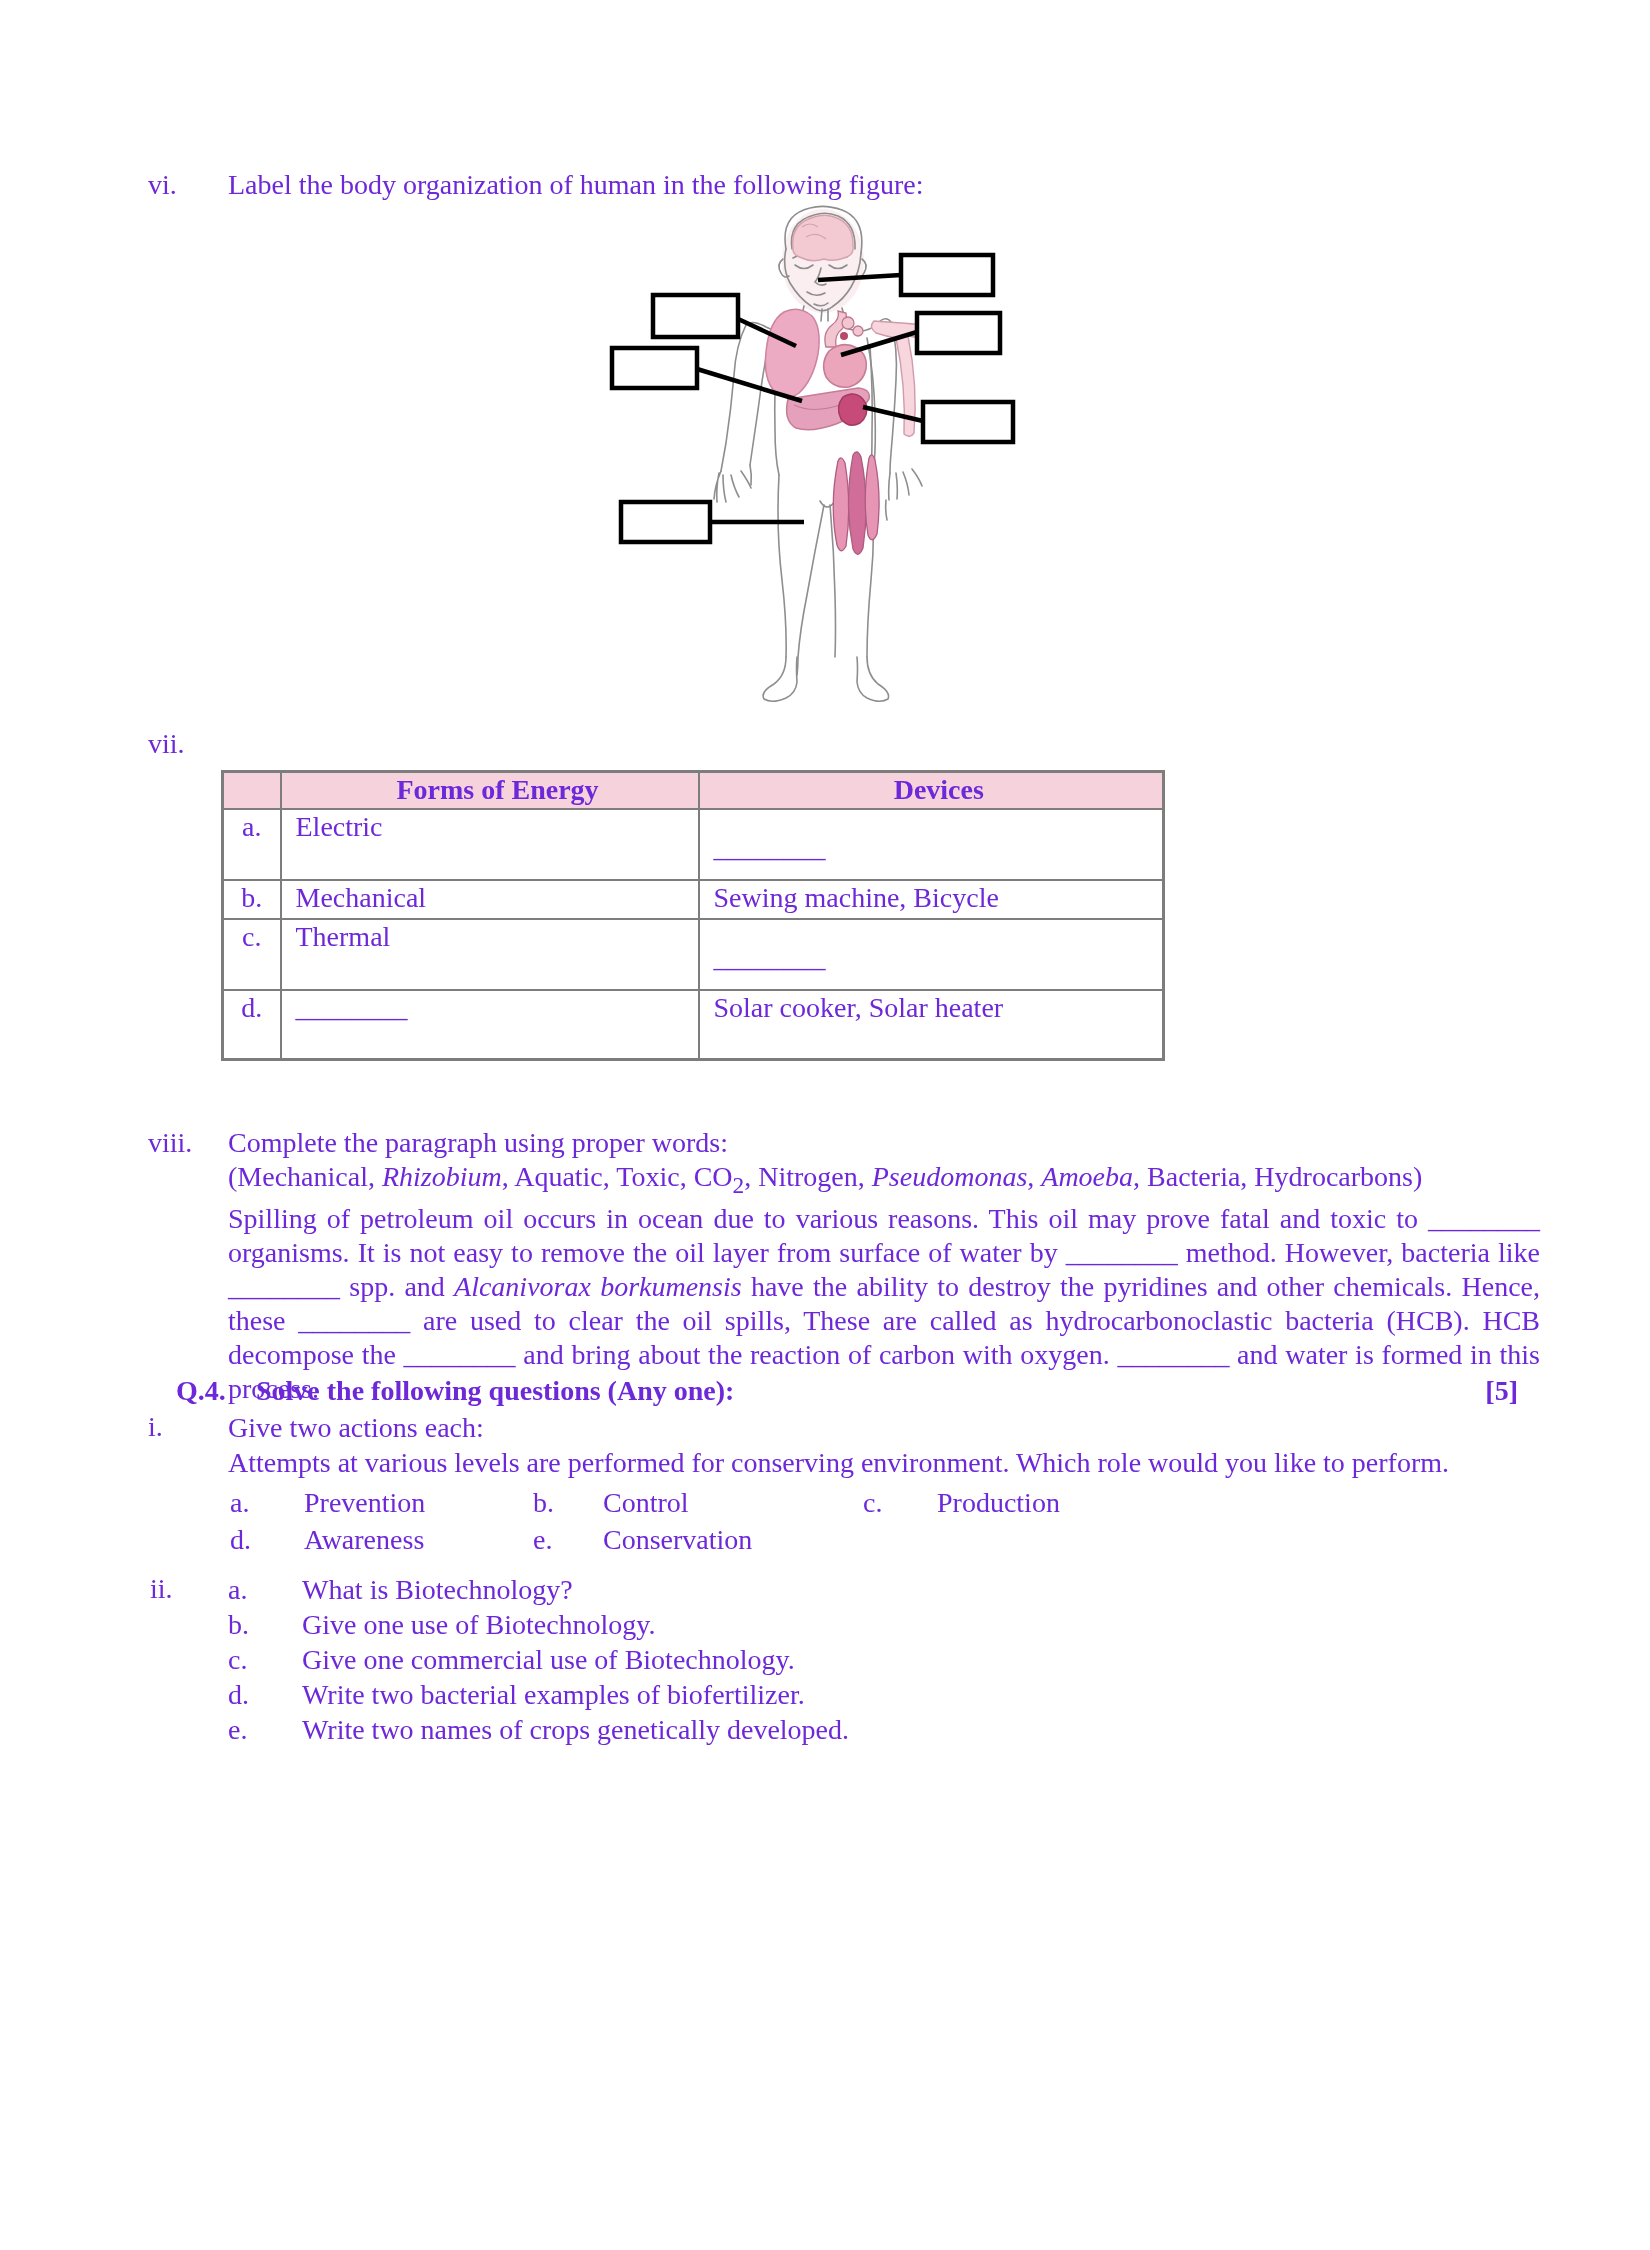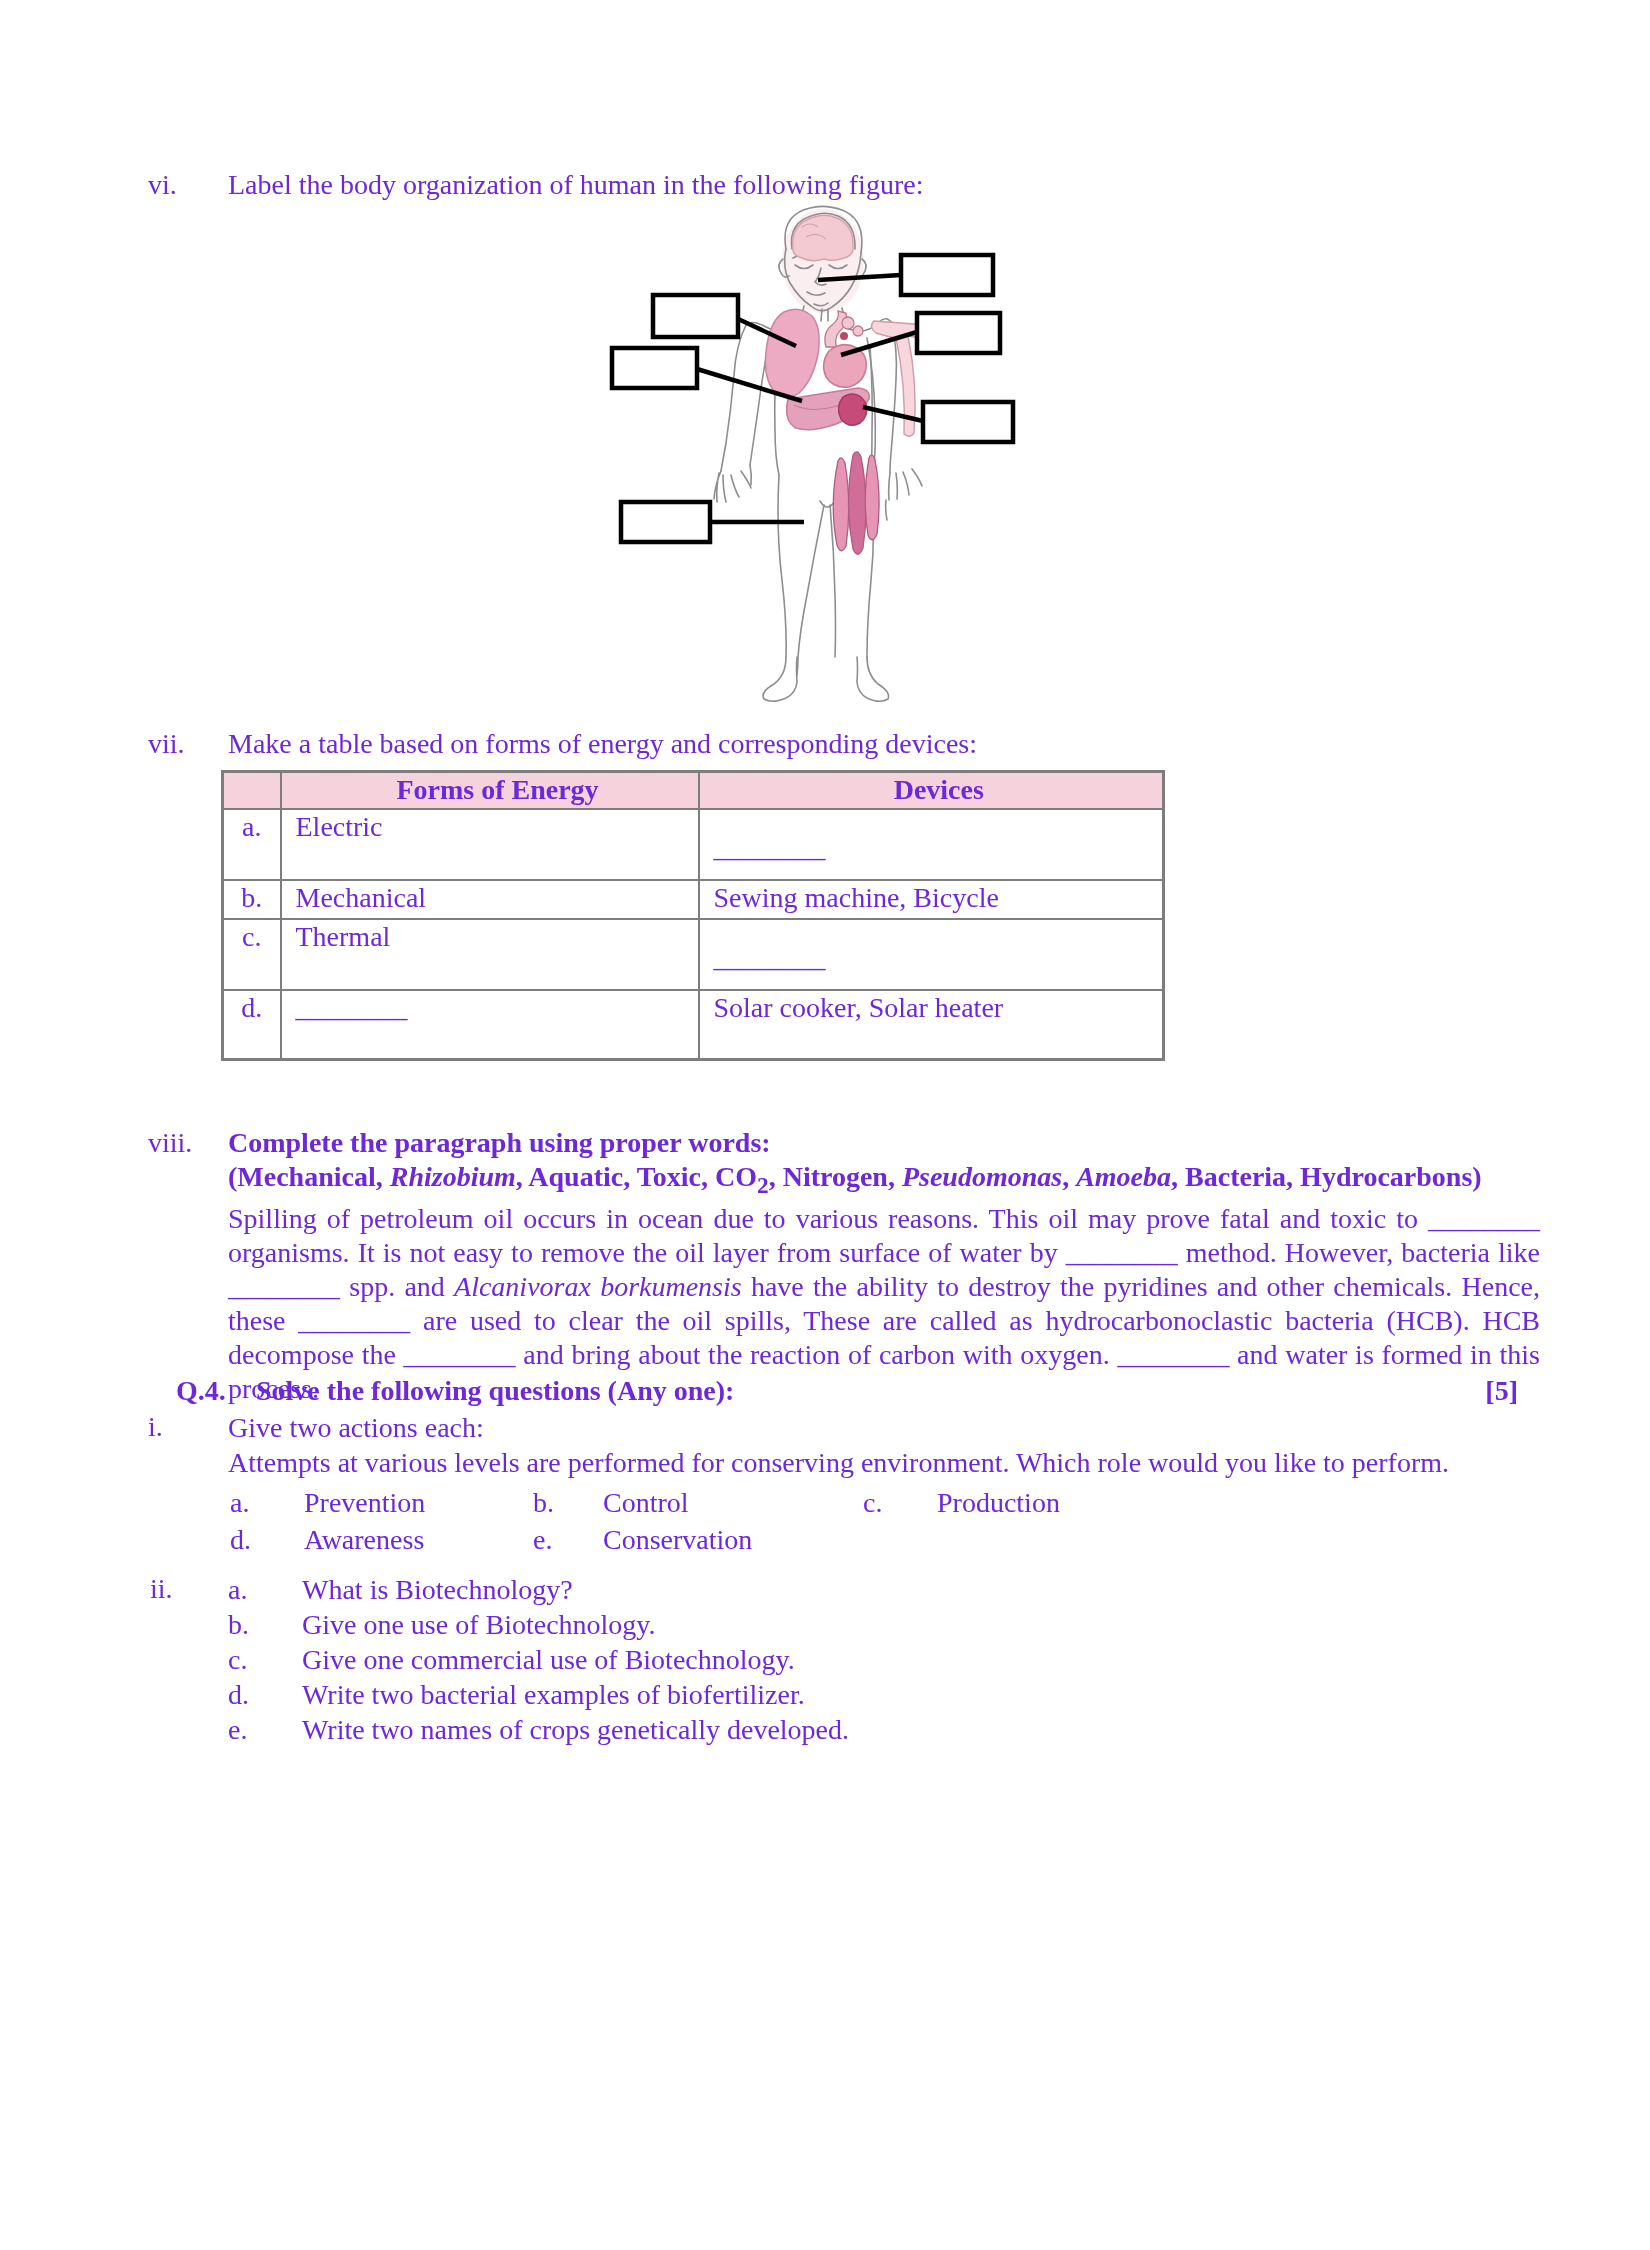--- a/index.html
+++ b/index.html
@@ -26,21 +26,21 @@
     border:2px solid #7d7d7d;padding:1px 4px 1px 14px;
     vertical-align:top;line-height:32px;font-size:28px;overflow:hidden;
   }
   #energy-table th{background:#f6d2dd;text-align:center;font-weight:bold;padding-left:20px;}
   #energy-table td.lbl{text-align:center;padding-left:4px;}
   #energy-table td.blank-cell{padding-top:28px;line-height:20px;}
   #energy-table{border:3px solid #7d7d7d;}
 
   
   #q-viii-content{width:1312px;}
-  #q-viii-content .line{line-height:34px;font-weight:bold;}
+  #q-viii-content .line{line-height:34px;}
   #q-viii-para{text-align:justify;line-height:34px;}
 
   
   #q4-head{display:flex;width:1342px;margin-left:28px;}
   #q4-head .title{flex:1;line-height:34px;}
   #q4-head .marks{flex:0 0 auto;line-height:34px;}
   #q4i-text{width:1302px;line-height:35px;}
   .opt{position:absolute;line-height:34px;white-space:nowrap;}
   #q4-ii-items .item{display:flex;line-height:35px;}
   #q4-ii-items .ilbl{flex:0 0 74px;}
@@ -139,21 +139,20 @@
         <rect x="487" y="108" width="83" height="40"></rect>
         <rect x="182" y="143" width="85" height="40"></rect>
         <rect x="493" y="197" width="90" height="40"></rect>
         <rect x="191" y="297" width="89" height="40"></rect>
       </g>
     </svg>
   </div>
 
   <div class="abs qrow" style="left:148px;top:727px;width:1400px;">
     <div class="qnum">vii.</div>
-    <div class="qtext">Make a table based on forms of energy and corresponding devices:</div>
   </div>
 
   <table id="energy-table">
     <colgroup>
         <col style="width:58px">
         <col style="width:418px">
         <col style="width:465px">
       </colgroup>
     <tbody>
         <tr style="height:37px">

